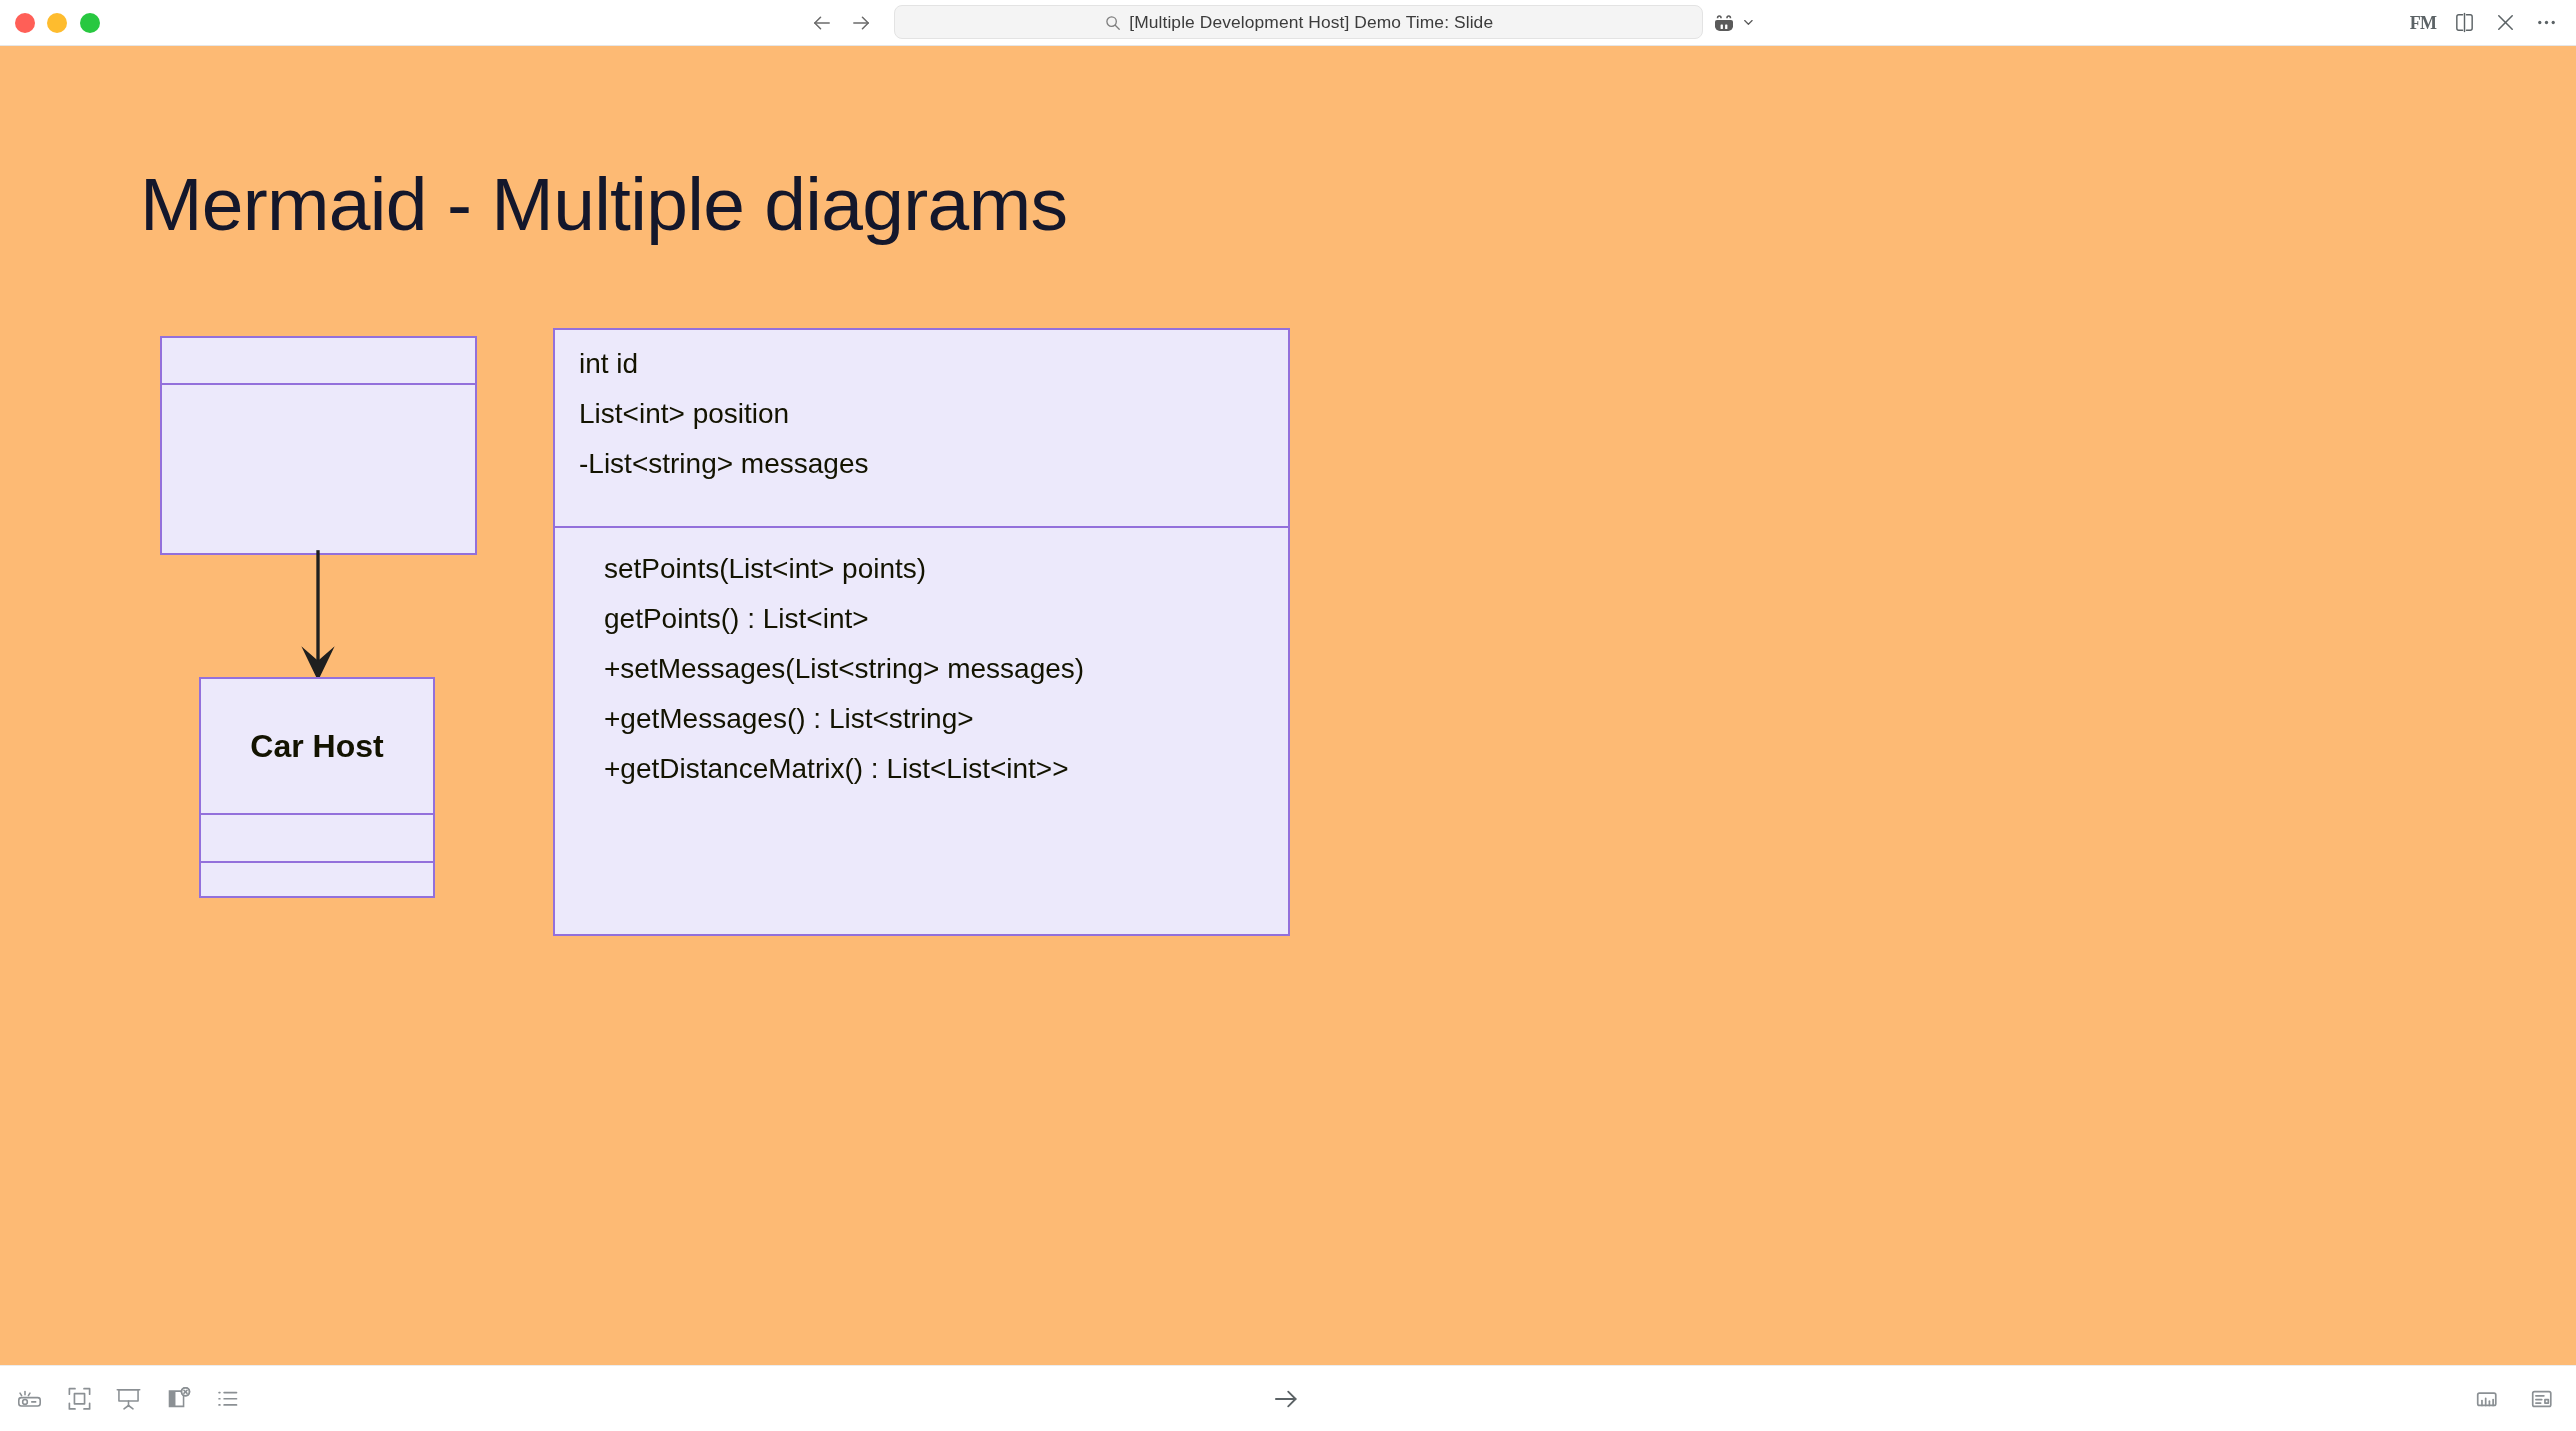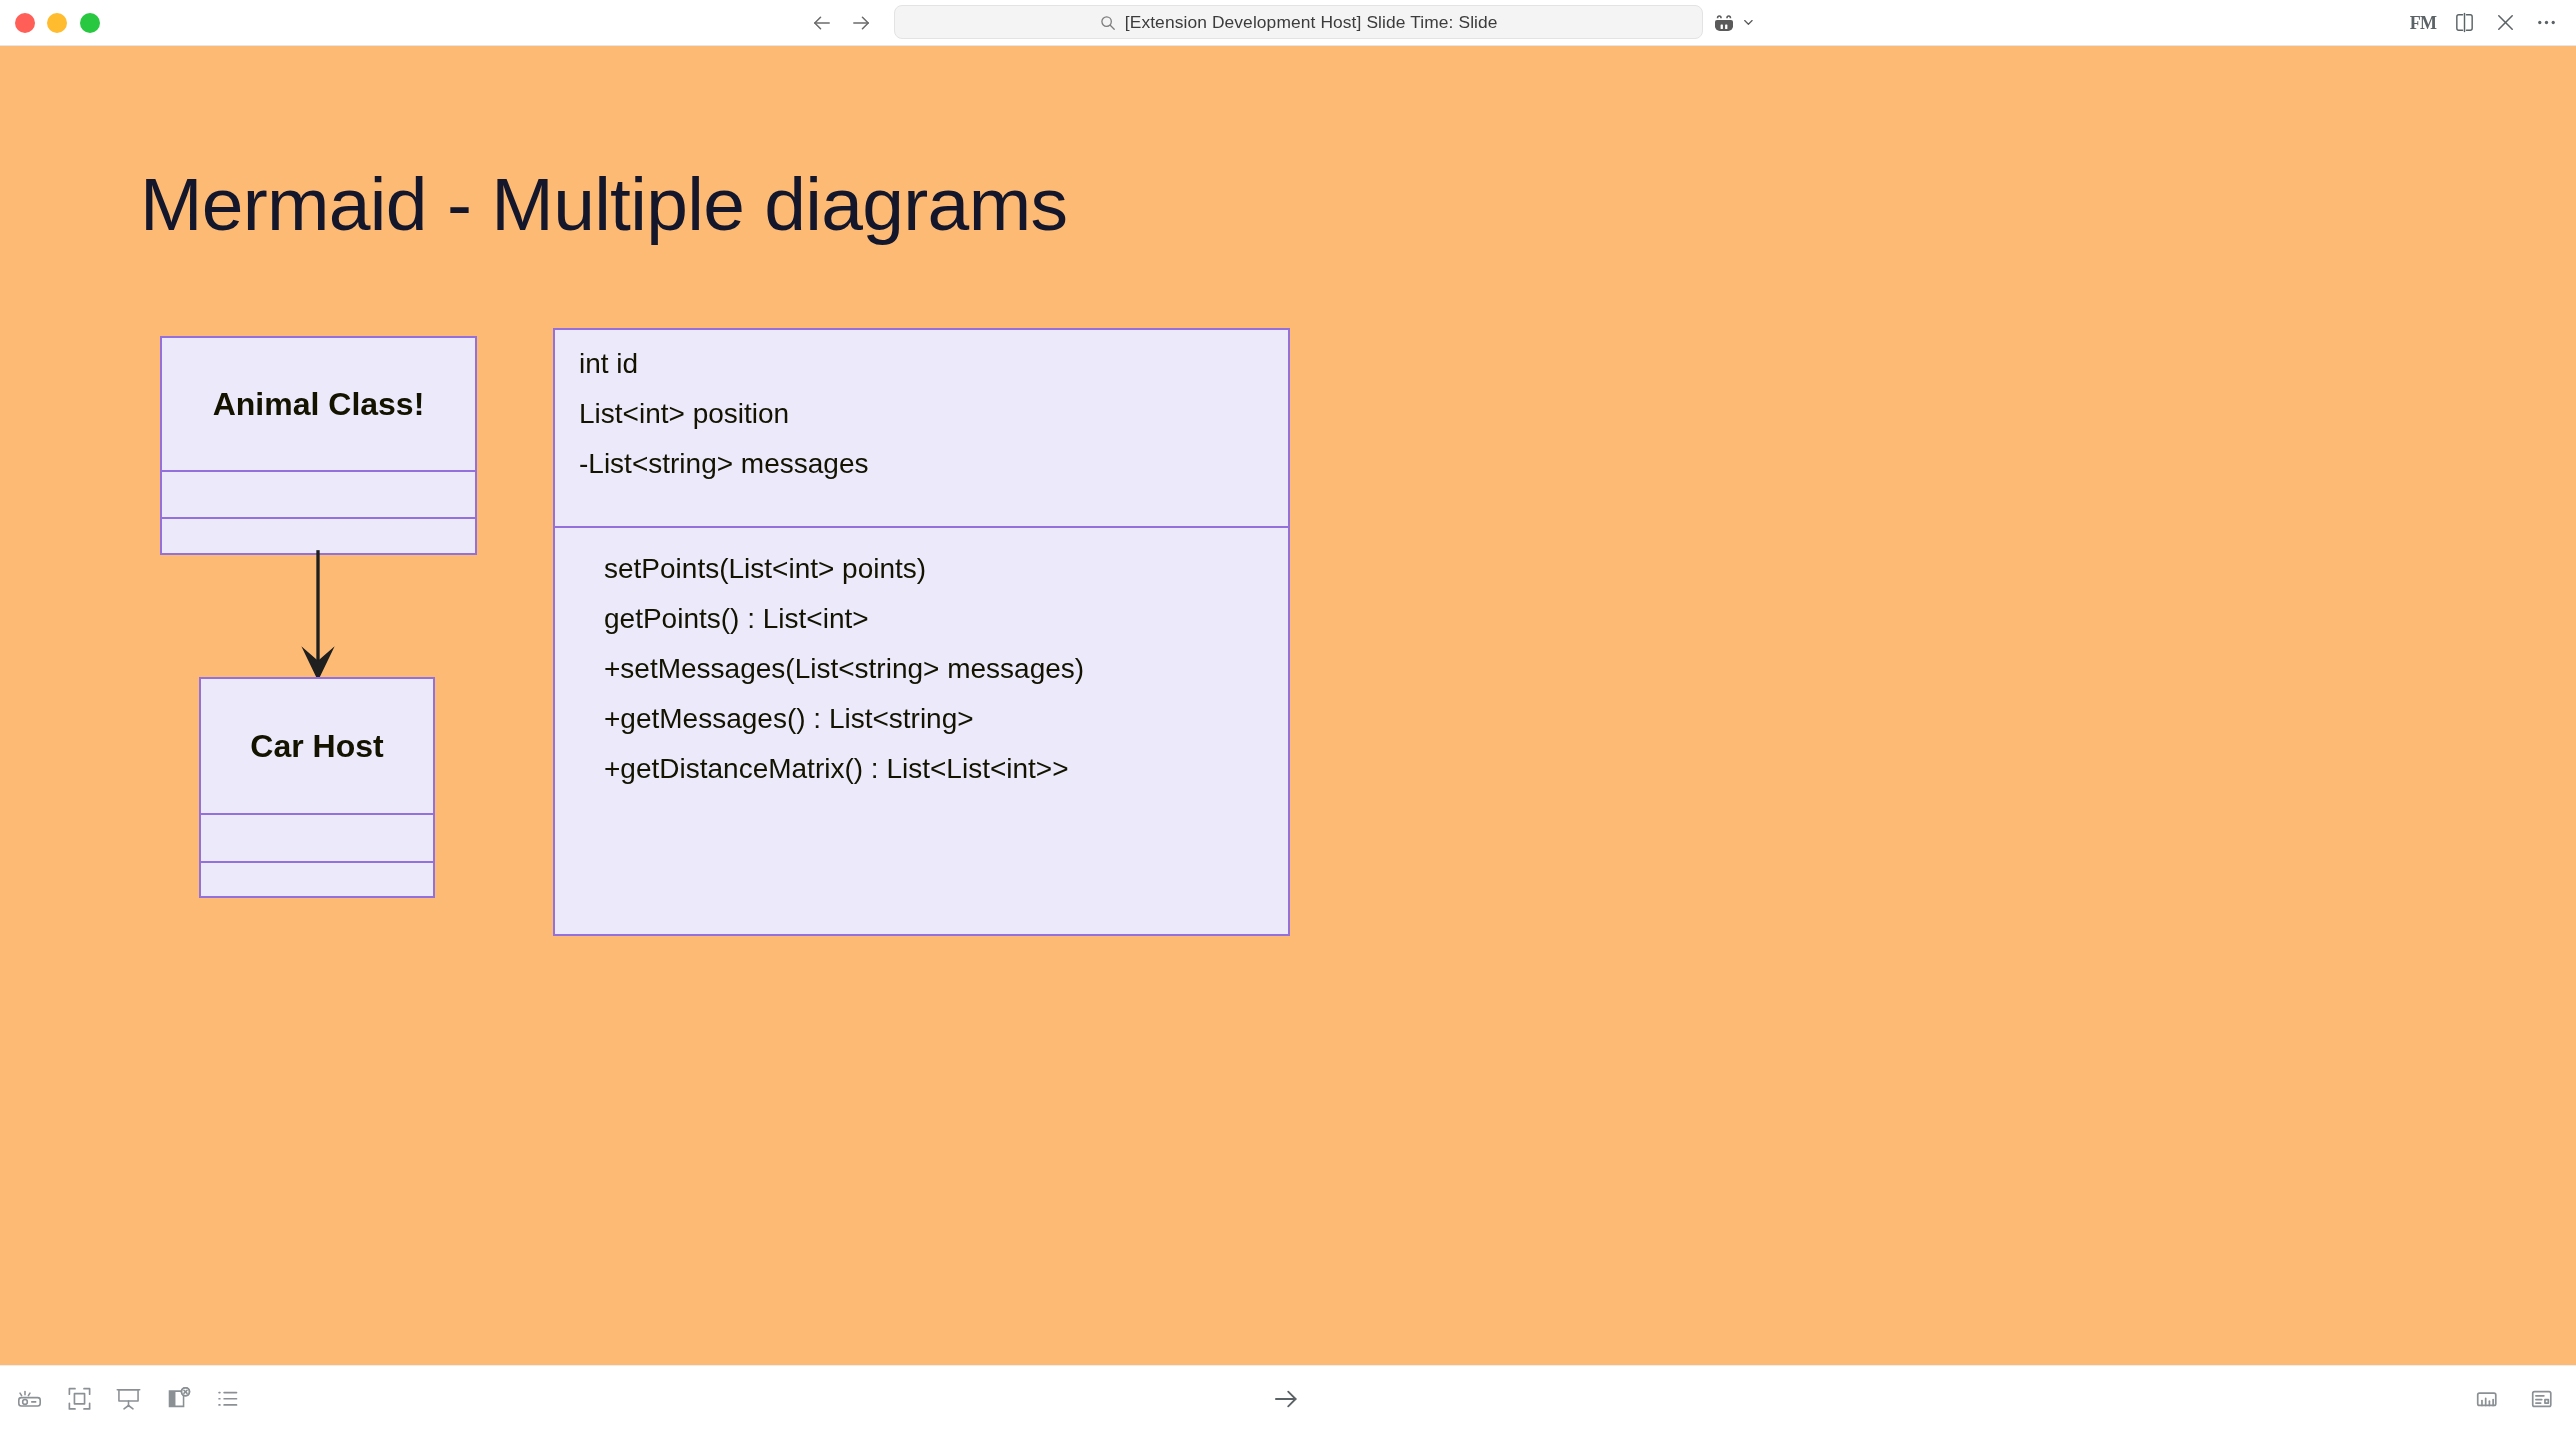--- a/index.html
+++ b/index.html
@@ -271,21 +271,21 @@
   </div>
 
   <div class="search-wrap">
     <div class="searchbar">
       <span class="search-icon">
         <svg viewBox="0 0 24 24" fill="none" stroke="currentColor" stroke-width="1.8" stroke-linecap="round">
           <circle cx="10.5" cy="10.5" r="6.5"></circle>
             <line x1="15.5" y1="15.5" x2="21" y2="21"></line>
         </svg>
       </span>
-      <span class="search-text">[Extension Development Host] Slide Time: Slide</span>
+      <span class="search-text">[Multiple Development Host] Demo Time: Slide</span>
     </div>
   </div>
 
   <div class="remote-indicator">
     <svg class="bug" viewBox="0 0 24 24" fill="currentColor">
       <path d="M7.3 4.2a2.5 2.5 0 0 1 2.5 2.5v.6H8.2v-.6a.9.9 0 0 0-1.8 0v.6H4.8v-.6a2.5 2.5 0 0 1 2.5-2.5z"></path>
       <path d="M16.7 4.2a2.5 2.5 0 0 1 2.5 2.5v.6h-1.6v-.6a.9.9 0 0 0-1.8 0v.6h-1.6v-.6a2.5 2.5 0 0 1 2.5-2.5z"></path>
       <path d="M5 9h14a2 2 0 0 1 2 2v4.2A4.8 4.8 0 0 1 16.2 20H7.8A4.8 4.8 0 0 1 3 15.2V11a2 2 0 0 1 2-2z"></path>
       <rect x="8.6" y="13.4" width="2.3" height="4.6" rx="0.6" fill="#ffffff"></rect>
       <rect x="13.1" y="13.4" width="2.3" height="4.6" rx="0.6" fill="#ffffff"></rect>
@@ -320,21 +320,20 @@
       </svg>
     </div>
   </div>
 </div>
 
 <div class="slide">
 
   <div class="slide-title">Mermaid - Multiple diagrams</div>
 
   <div class="uml-box" id="animal-box">
-    <div class="uml-row r-title uml-title">Animal Class!</div>
     <div class="uml-row r-attrs"></div>
     <div class="uml-row r-meths"></div>
   </div>
 
   <div class="inherit-arrow">
     <svg viewBox="0 0 90 196" fill="none">
       <line x1="45" y1="0" x2="45" y2="188" stroke="#1f1f1f" stroke-width="5"></line>
       <path d="M20 144 L45 196 L70 144 L45 166 Z" fill="#1f1f1f"></path>
     </svg>
   </div>

